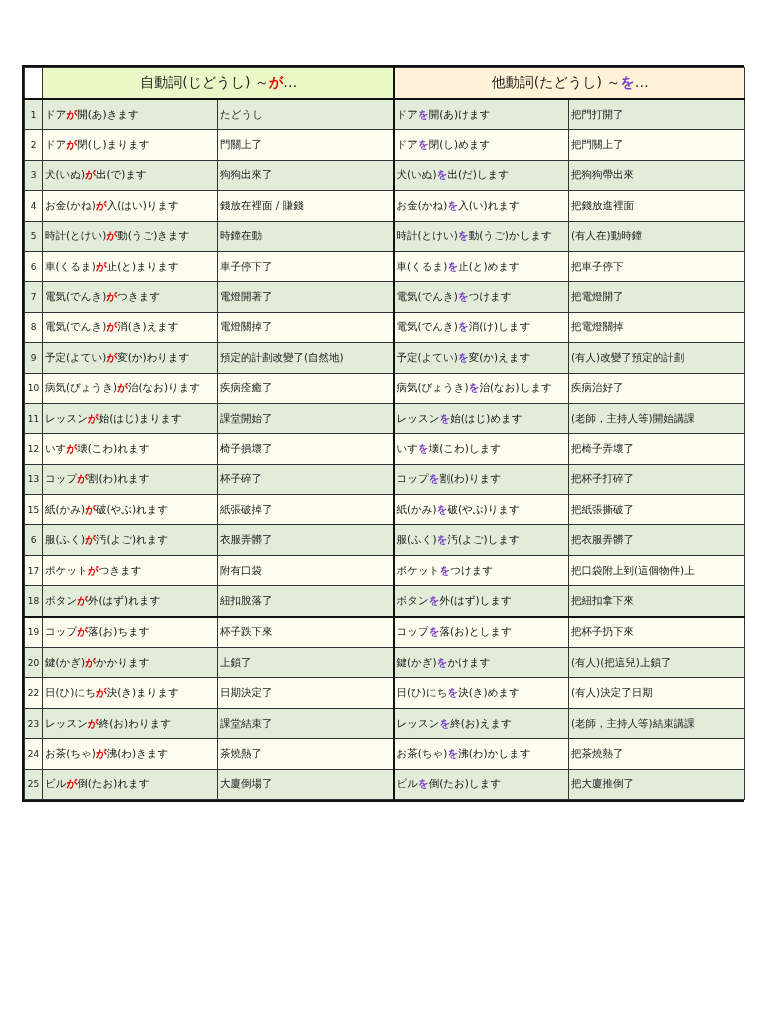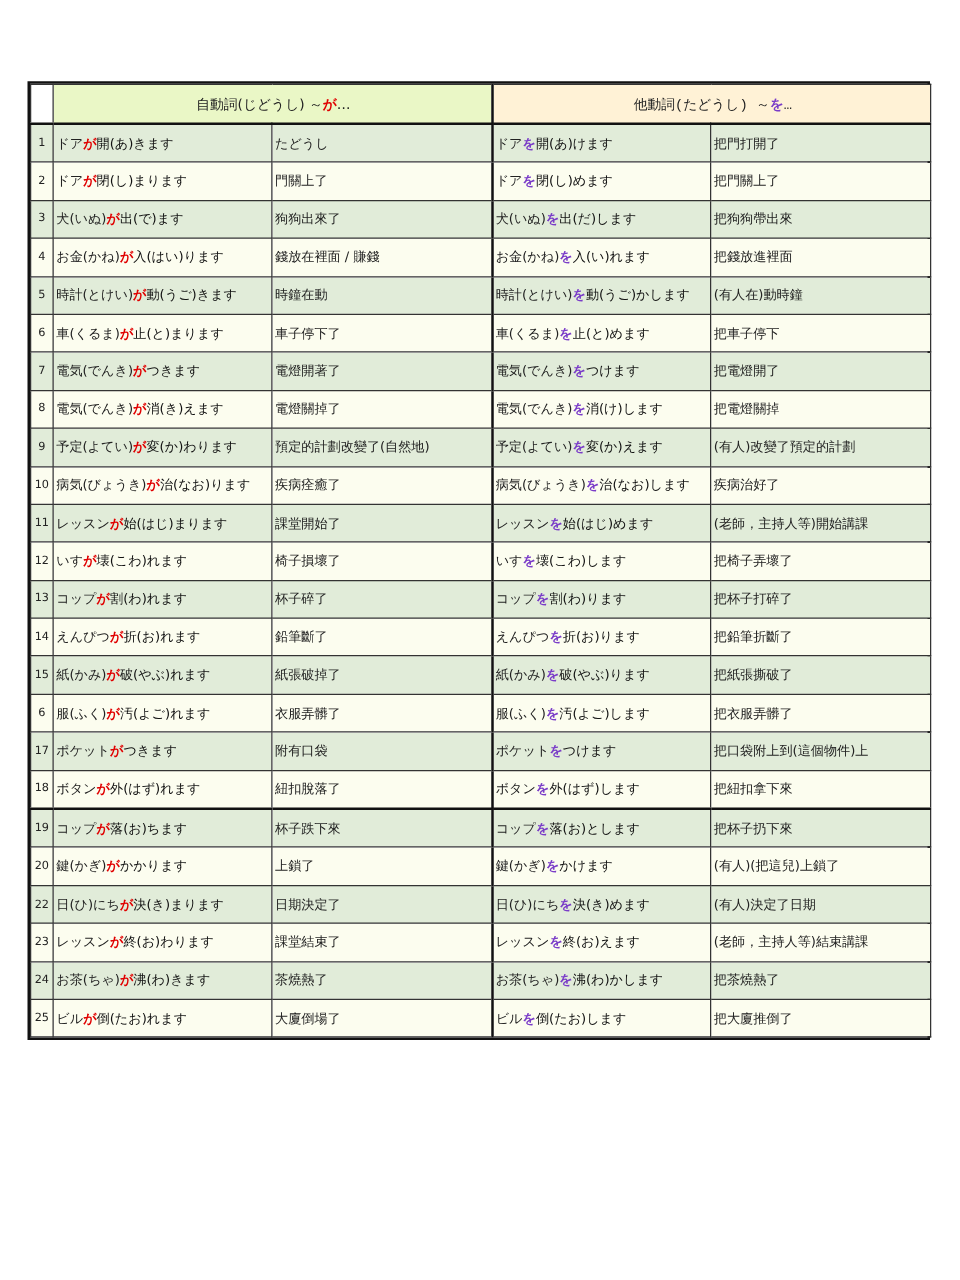--- a/index.html
+++ b/index.html
@@ -5,24 +5,24 @@
   html, body { margin: 0; padding: 0; background: #ffffff; }
   body { width: 768px; height: 1024px; position: relative; font-family: "DejaVu Sans", "Liberation Sans", sans-serif; }
   .sheet { position: absolute; left: 22px; top: 65px; width: 722px; border: 2px solid #111; box-sizing: border-box; }
   table { border-collapse: collapse; width: 100%; table-layout: fixed; }
   col.num { width: 18px; }
   col.a { width: 175px; }
   col.b { width: 176px; }
   col.c { width: 175px; }
   col.d { width: 176px; }
   th, td { border: 1px solid #333; padding: 0 0 0 2px; font-size: 10.5px; color: #222; white-space: nowrap; overflow: hidden; text-overflow: clip; }
-  thead th { height: 30px; font-weight: normal; font-size: 11px; text-align: center; border-bottom: 2px solid #111; }
+  thead th { height: 30px; font-weight: normal; font-size: 14px; text-align: center; border-bottom: 2px solid #111; }
   th.corner { background: #ffffff; }
   th.hdr-a { background: #eaf7c6; border-right: 2px solid #111; }
-  th.hdr-c { background: #fff2d6; font-family: Liberation Mono, monospace; }
+  th.hdr-c { background: #fff2d6; }
   tbody td { height: 29.4px; }
   tbody tr:nth-child(odd) td { background: #e1ecd9; }
   tbody tr:nth-child(even) td { background: #fcfdef; }
   td.num { text-align: center; font-size: 9px; padding: 0; }
   td.col-b { border-right: 2px solid #111; }
   tbody tr td { border-bottom: 1px solid #333; }
   tbody tr.thick td { border-bottom: 2px solid #111; }
   .ga { color: #e00000; font-weight: bold; }
   .wo { color: #7a3cc8; font-weight: bold; }
   .hdr-ga { color: #e00000; font-weight: bold; }
@@ -146,27 +146,20 @@
   </tr>
 
   <tr>
     <td class="num"><span>13</span></td>
     <td class="col-a"><span>コップ</span><span class="ga">が</span><span class="verb">割(わ)れます</span></td>
     <td class="col-b"><span>杯子碎了</span></td>
     <td class="col-c"><span>コップ</span><span class="wo">を</span><span class="verb">割(わ)ります</span></td>
     <td class="col-d"><span>把杯子打碎了</span></td>
   </tr>
 
-  <tr>
-    <td class="num"><span>14</span></td>
-    <td class="col-a"><span>えんぴつ</span><span class="ga">が</span><span class="verb">折(お)れます</span></td>
-    <td class="col-b"><span>鉛筆斷了</span></td>
-    <td class="col-c"><span>えんぴつ</span><span class="wo">を</span><span class="verb">折(お)ります</span></td>
-    <td class="col-d"><span>把鉛筆折斷了</span></td>
-  </tr>
 
   <tr>
     <td class="num"><span>15</span></td>
     <td class="col-a"><span>紙(かみ)</span><span class="ga">が</span><span class="verb">破(やぶ)れます</span></td>
     <td class="col-b"><span>紙張破掉了</span></td>
     <td class="col-c"><span>紙(かみ)</span><span class="wo">を</span><span class="verb">破(やぶ)ります</span></td>
     <td class="col-d"><span>把紙張撕破了</span></td>
   </tr>
 
   <tr>

